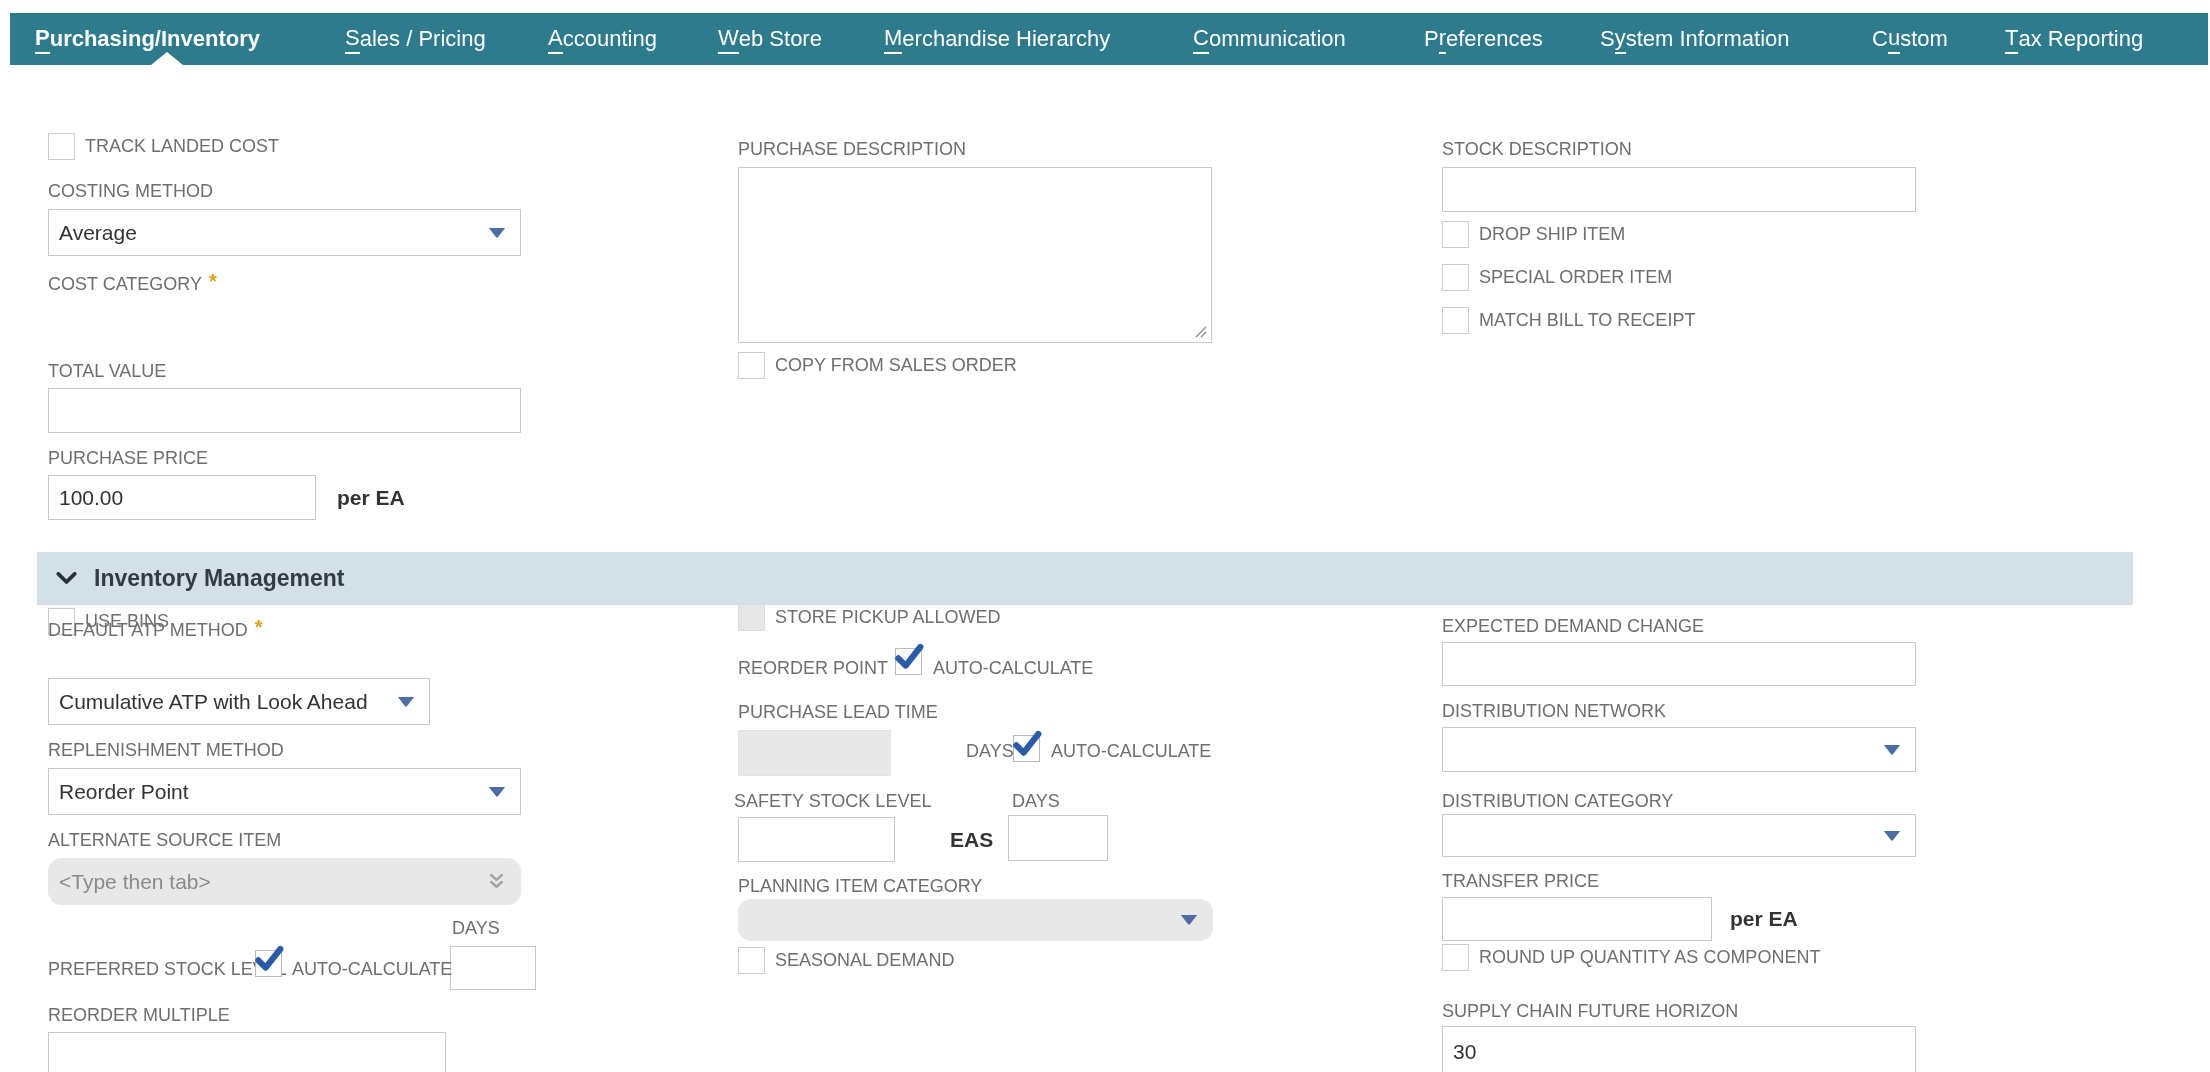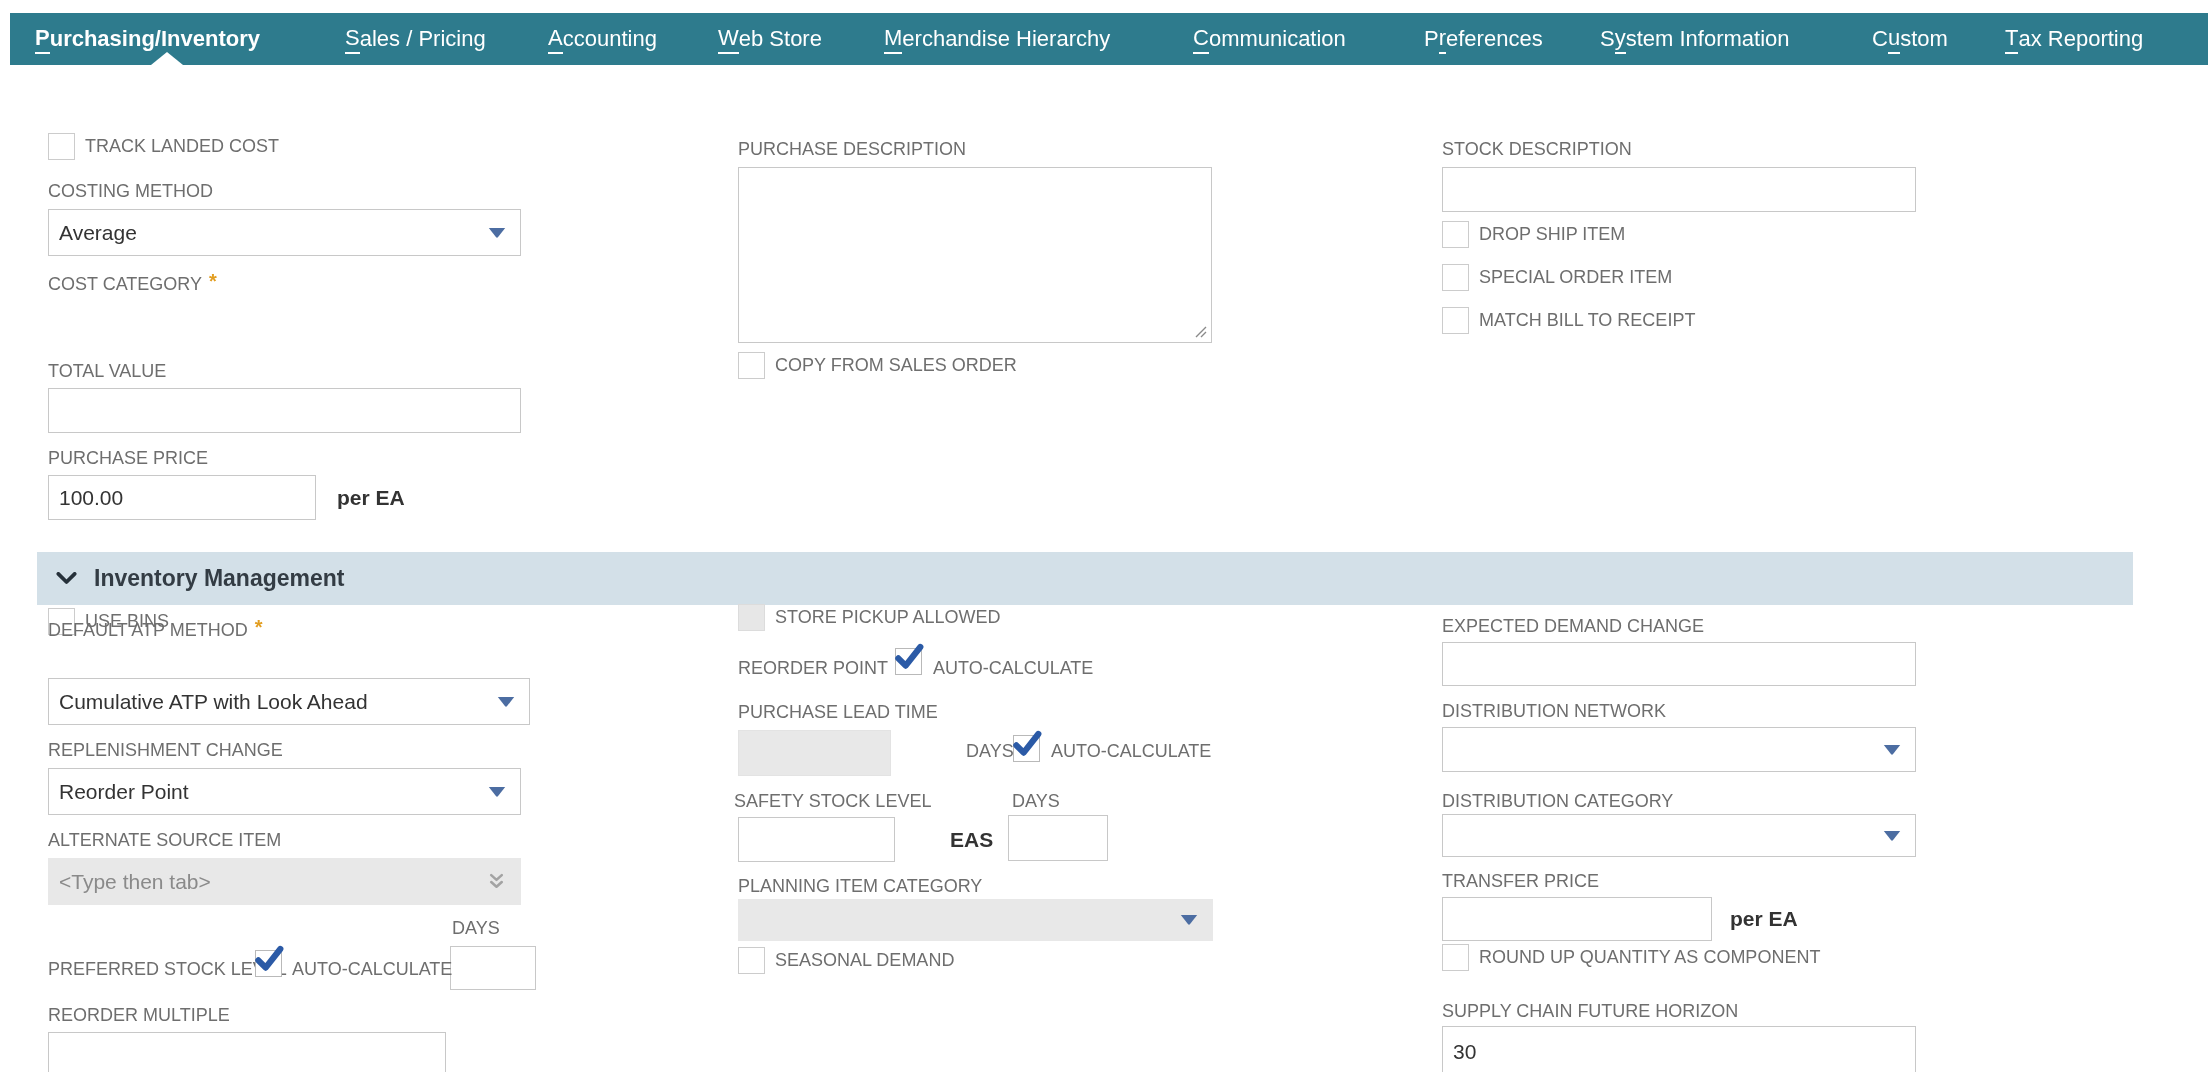--- a/index.html
+++ b/index.html
@@ -22,21 +22,21 @@
   
   .lbl{position:absolute;font-size:18px;color:#6e6e6e;white-space:nowrap;}
   .cb-lbl{display:flex;align-items:center;height:27px;}
   .req{color:#e29e21;font-size:20px;font-weight:bold;margin-left:7px;position:relative;top:-2px;}
   .txt{position:absolute;border:1px solid #c8c8c8;background:#fff;font-size:21px;color:#333;
        padding:0 10px;box-sizing:border-box;font-family:inherit;outline:none;}
   textarea.txt{resize:none;padding:8px 10px;}
   .txt.disabled{background:#e8e8e8;border-color:#e3e3e3;}
   .sel{position:absolute;border:1px solid #c8c8c8;background:#fff;display:flex;align-items:center;
        padding-left:10px;font-size:21px;color:#333;box-sizing:border-box;cursor:pointer;}
-  .sel.disabled{background:#e8e8e8;border-color:#e8e8e8;}
+  .sel.disabled{background:#e8e8e8;border-color:#e8e8e8;border-radius:13px;}
   .sel .arrow{position:absolute;right:13px;width:20px;height:12px;}
   .ghost{color:#8a8a8a;}
   .dbl-chevron{position:absolute;right:14px;width:19px;height:17px;}
   .cb{position:absolute;width:27px;height:27px;border:1px solid #ccc;background:#fff;
       box-sizing:border-box;cursor:pointer;}
   .cb.checked{border-color:#b9b9b9;}
   .cb.disabled{background:#e7e7e7;border-color:#dcdcdc;}
   .check-svg{position:absolute;left:-3px;top:-8px;width:32px;height:32px;}
   .unit{position:absolute;display:flex;align-items:center;font-size:21px;color:#333;white-space:nowrap;font-weight:bold;}
   .resize-handle{position:absolute;right:2px;bottom:3px;width:13px;height:13px;}
@@ -143,28 +143,28 @@
     <svg class="sec-chevron" viewBox="0 0 18 11">
         <path d="M2 1.5 L9 8.5 L16 1.5" fill="none" stroke="#26313a" stroke-width="3.2" stroke-linecap="round" stroke-linejoin="round"></path>
       </svg>
     <span class="sec-title">Inventory Management</span>
   </div>
 
   <div class="cb" style="left:48px;top:608px"></div>
   <div class="lbl cb-lbl" style="left:85px;top:608px">USE BINS</div>
 
   <div class="lbl" style="left:48px;top:618px"><span>DEFAULT ATP METHOD</span><span class="req">*</span></div>
-  <div class="sel" style="left:48px;top:678px;width:482px;height:47px">
+  <div class="sel" style="left:48px;top:678px;width:382px;height:47px">
     <span>Cumulative ATP with Look Ahead</span>
     <svg class="arrow" viewBox="0 0 18 11">
         <path d="M1.5 1 L16.5 1 L10 9.2 Q9 10.4 8 9.2 Z" fill="#4c6da2"></path>
       </svg>
   </div>
 
-  <div class="lbl" style="left:48px;top:740px">REPLENISHMENT CHANGE</div>
+  <div class="lbl" style="left:48px;top:740px">REPLENISHMENT METHOD</div>
   <div class="sel" style="left:48px;top:768px;width:473px;height:47px">
     <span>Reorder Point</span>
     <svg class="arrow" viewBox="0 0 18 11">
         <path d="M1.5 1 L16.5 1 L10 9.2 Q9 10.4 8 9.2 Z" fill="#4c6da2"></path>
       </svg>
   </div>
 
   <div class="lbl" style="left:48px;top:830px">ALTERNATE SOURCE ITEM</div>
   <div class="sel disabled" style="left:48px;top:858px;width:473px;height:47px">
     <span class="ghost">&lt;Type then tab&gt;</span>

